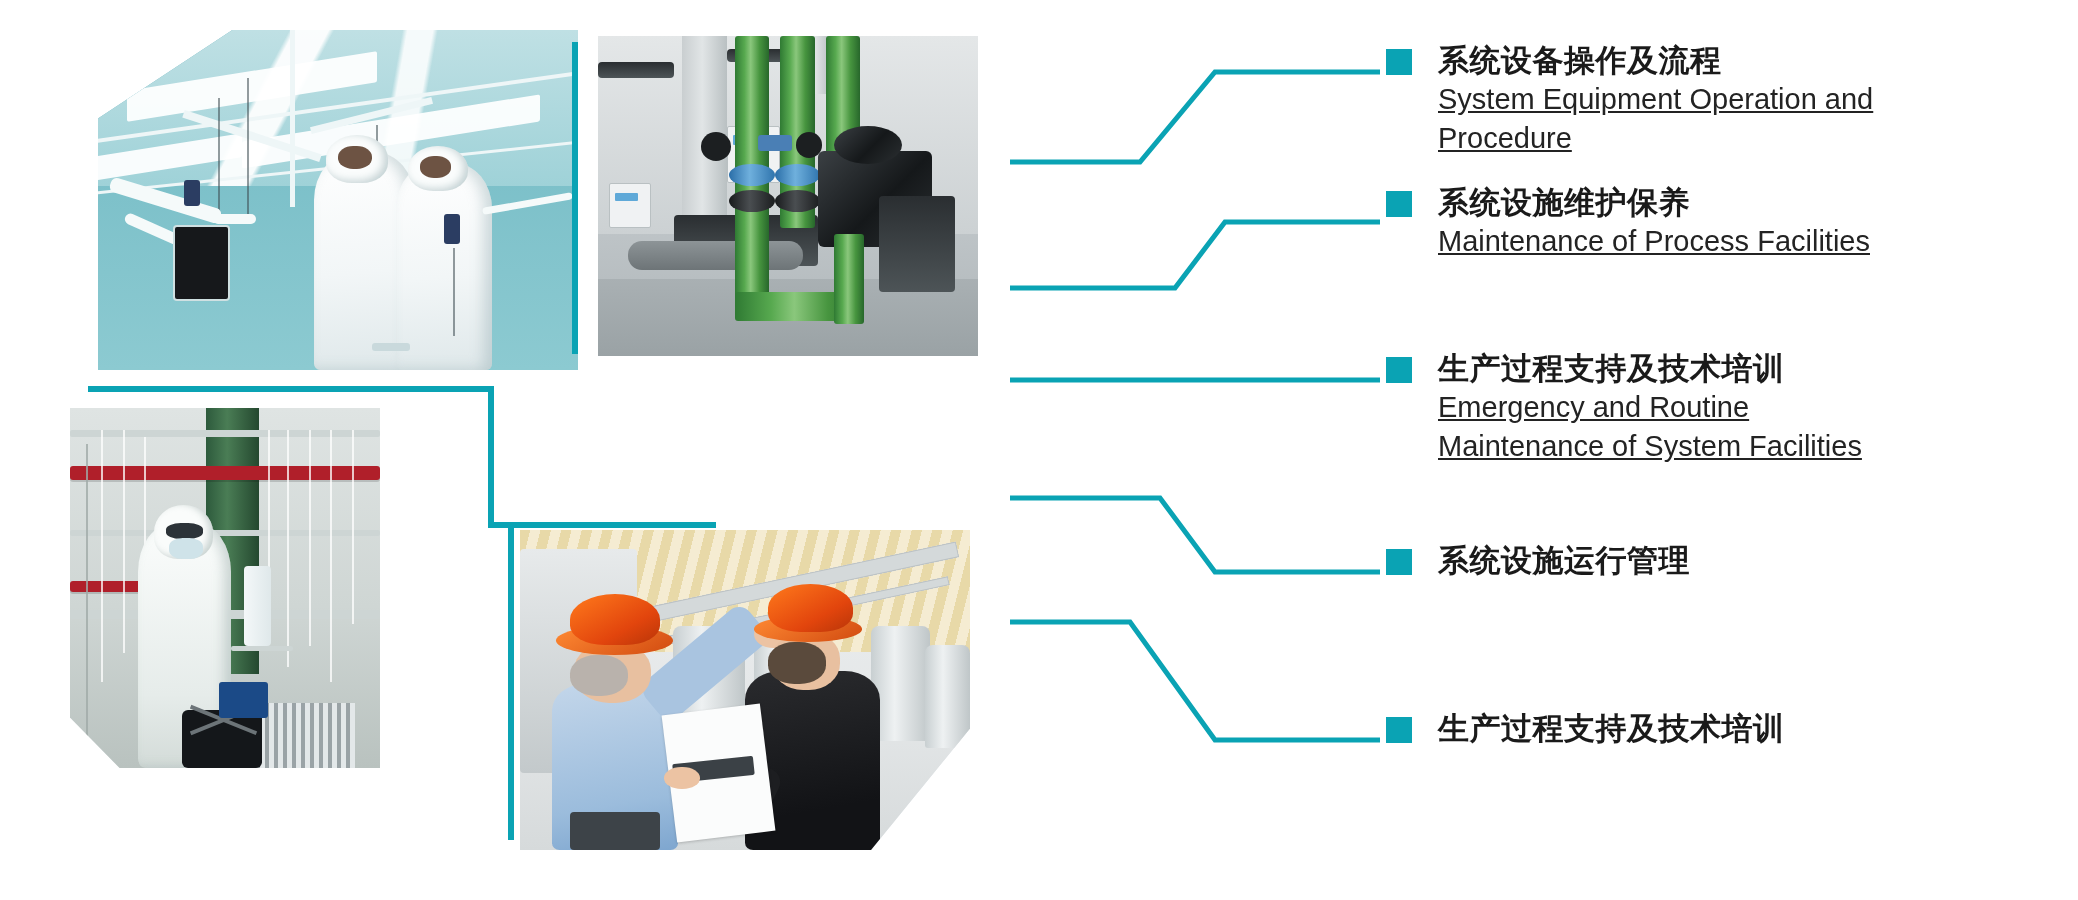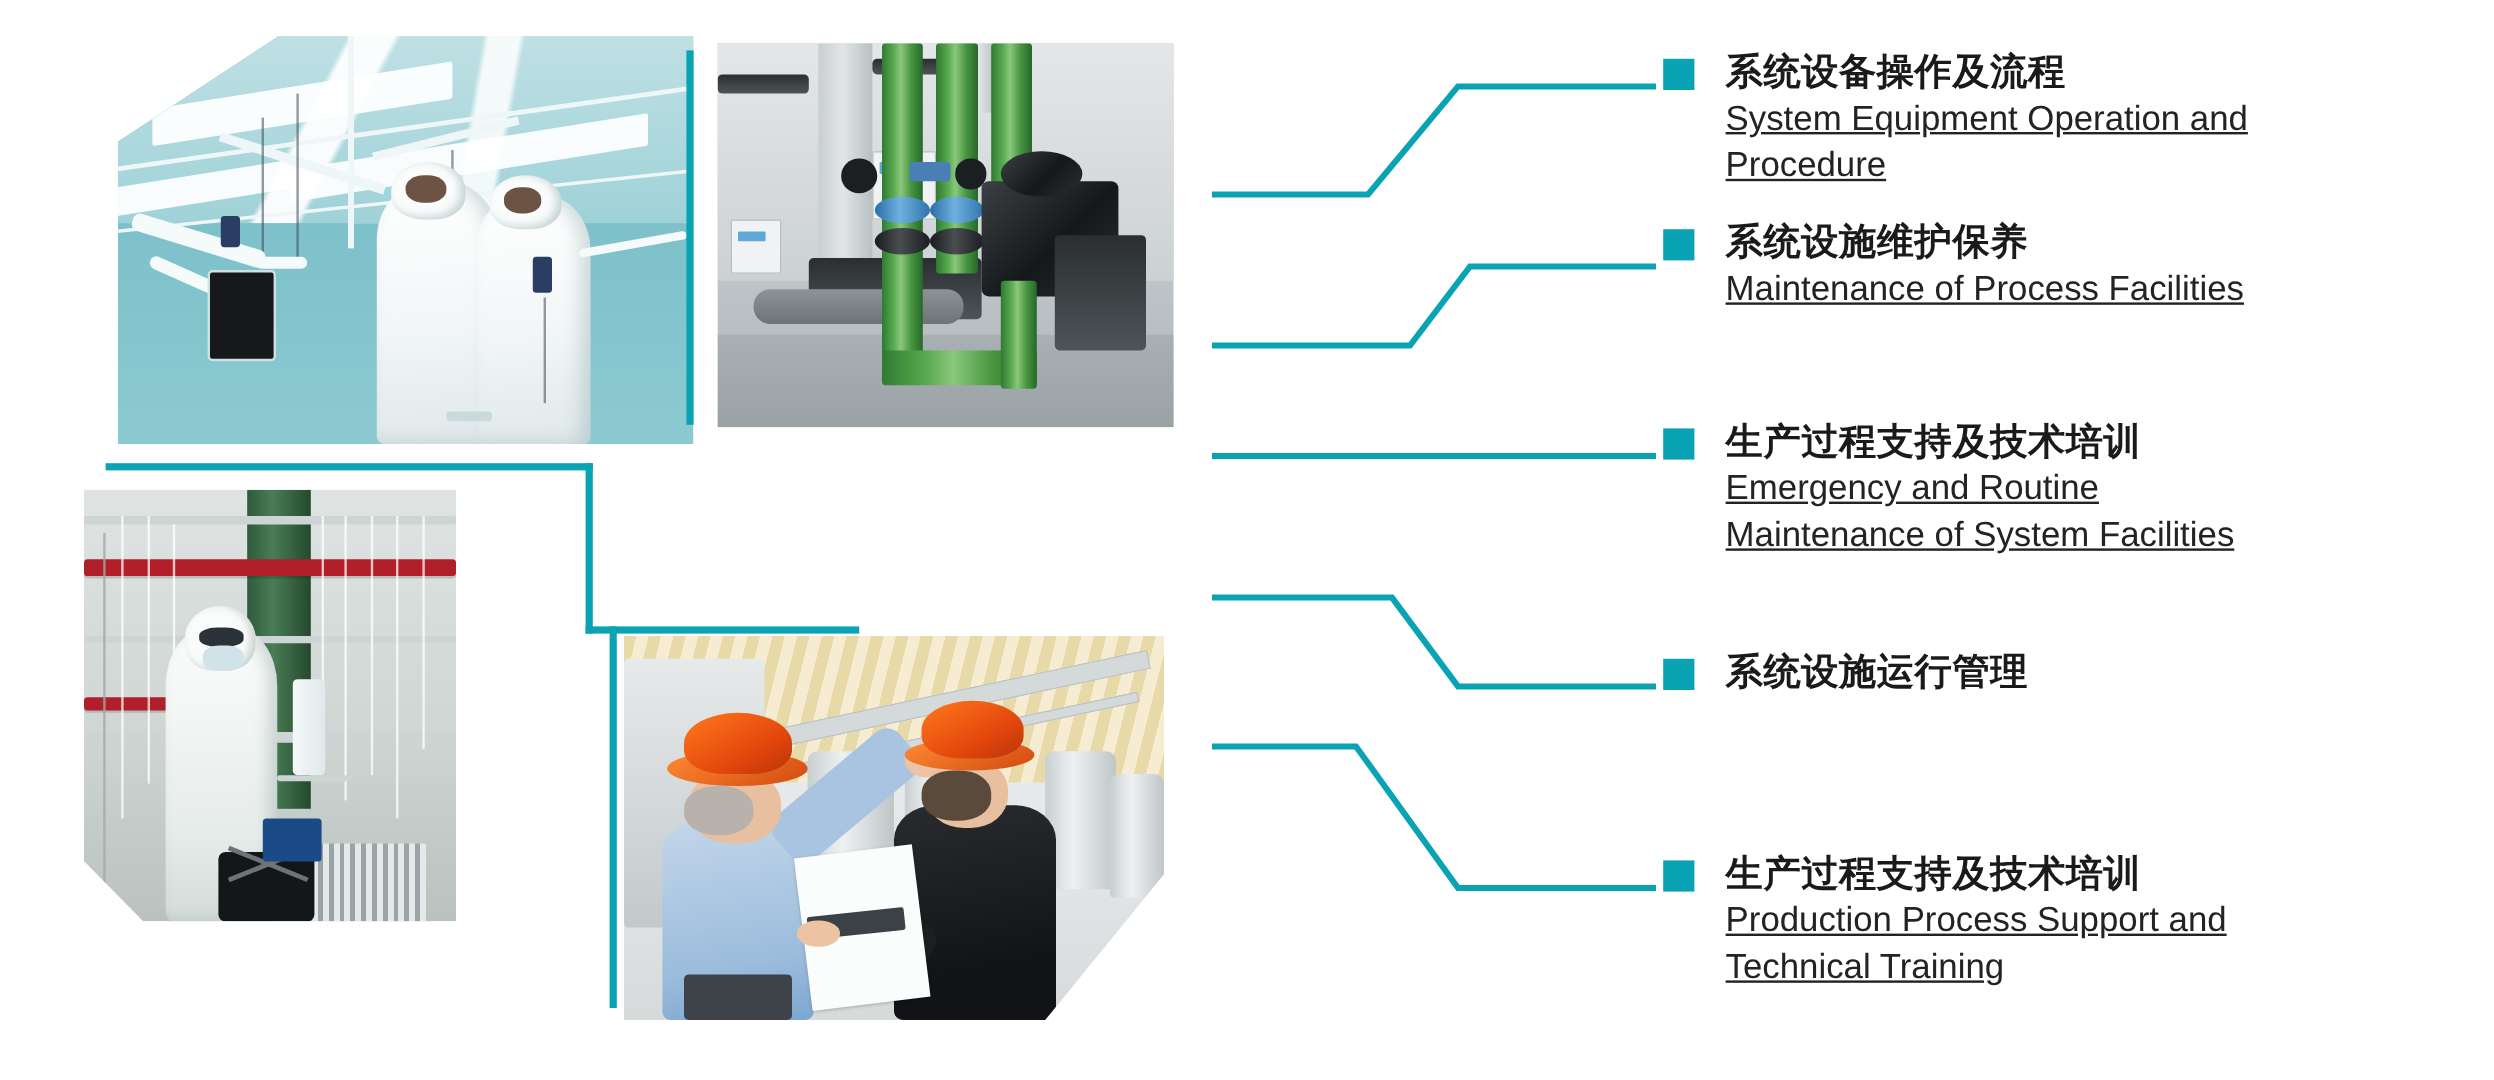--- a/index.html
+++ b/index.html
@@ -329,18 +329,17 @@
       <span class="bullet"></span>
       <span class="texts">
         <div class="cn">系统设施运行管理</div>
       </span>
     </div>
 
     <div class="item" style="top:708px;">
       <span class="bullet"></span>
       <span class="texts">
         <div class="cn">生产过程支持及技术培训</div>
-        <div class="en" style="max-width:470px;">Production Process Support and Technical Training</div>
       </span>
     </div>
 
   </div>
 </div>
 
 </body></html>

